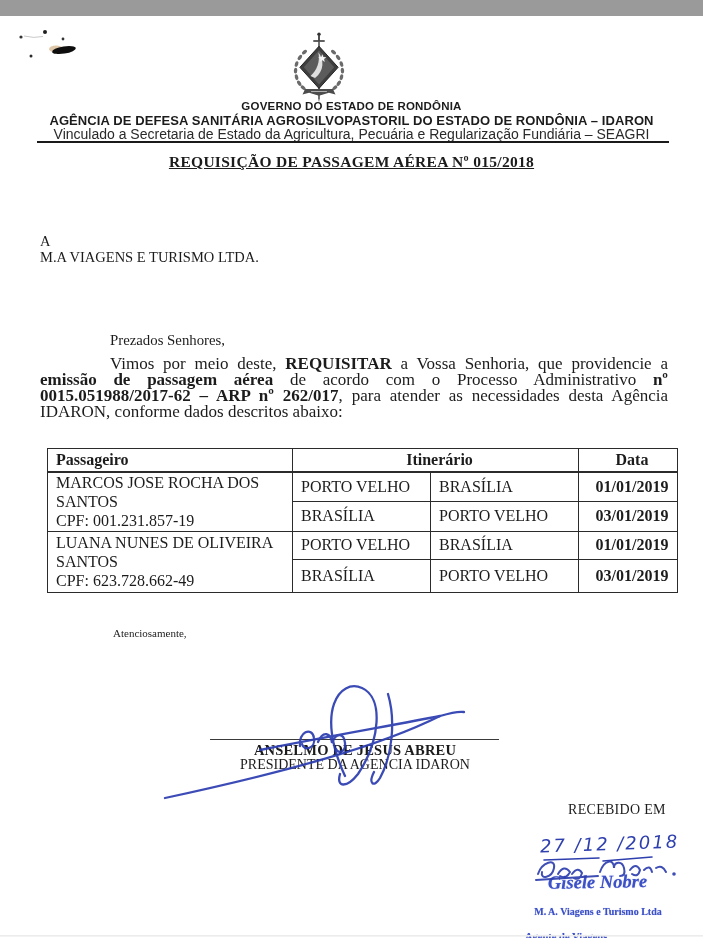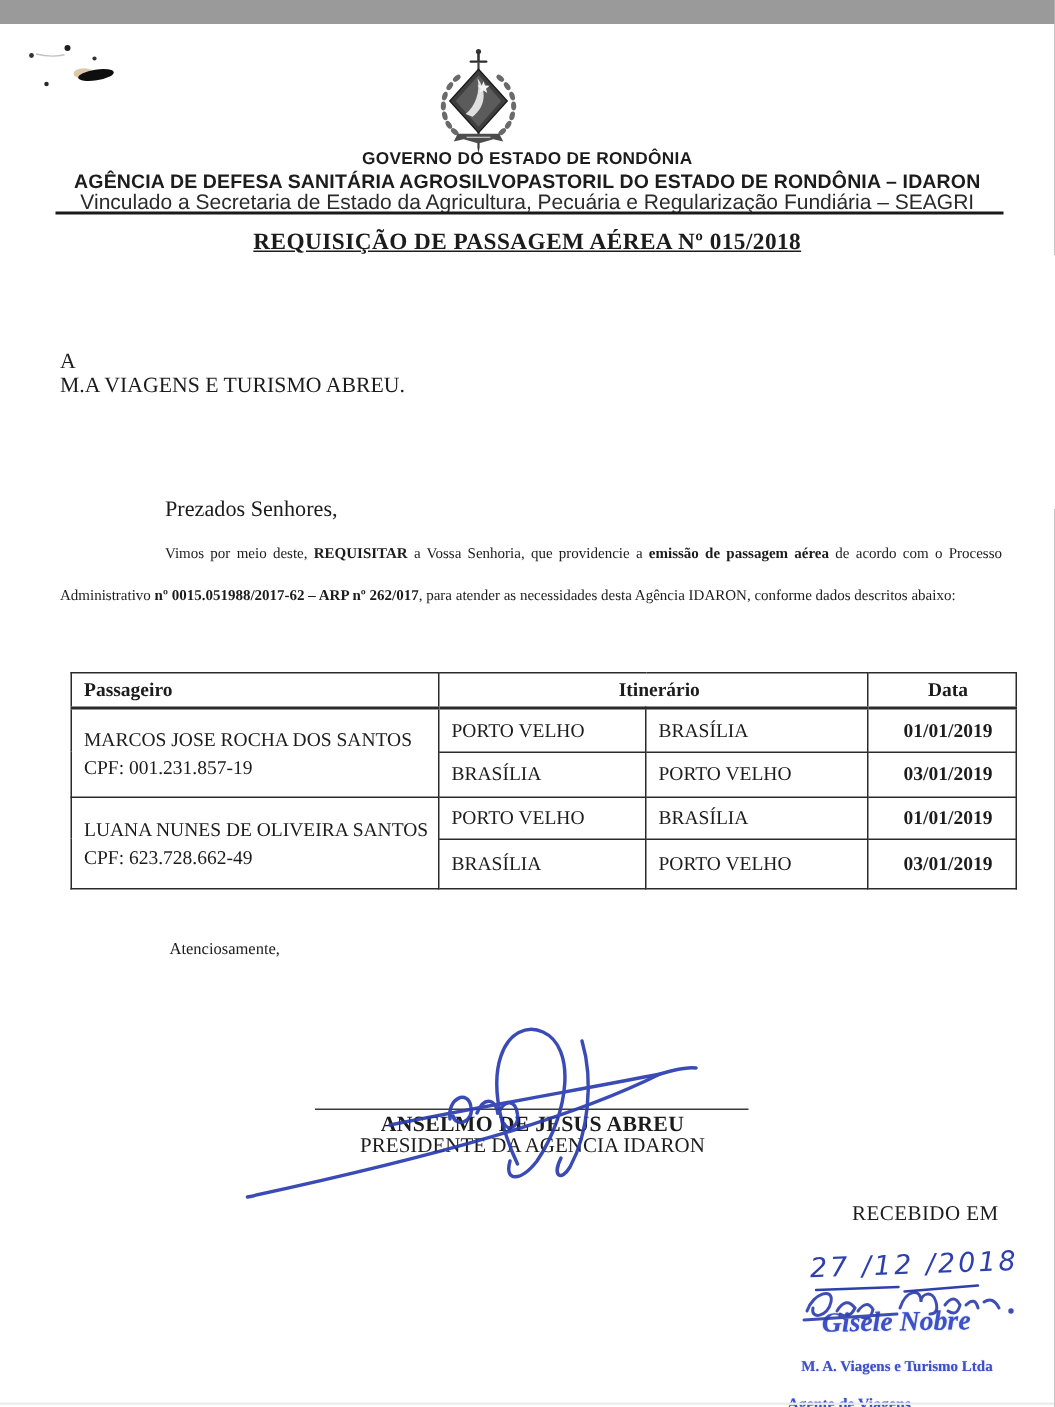--- a/index.html
+++ b/index.html
@@ -20,30 +20,30 @@
   .rule{top:125px;left:37px;width:632px;height:2px;background:#1a1a1a;}
   .title{top:137px;font-size:15.5px;font-weight:bold;}
   .title span{text-decoration:underline;letter-spacing:.3px;}
 
   .dateline{top:191px;right:18px;font-size:15px;}
   .addr{top:218px;left:40px;font-size:14.5px;line-height:15.5px;}
 
   .greeting{top:316px;left:110px;font-size:14.8px;}
   .bodypara{
     top:340px;left:40px;width:628px;
-    font-size:10px;line-height:28px;
+    font-size:17px;line-height:16px;
     text-align:justify;text-indent:70px;
   }
   .bodypara b{font-weight:bold;}
 
   
   table.trips{
     position:absolute;top:432px;left:47px;width:630px;
     border-collapse:collapse;table-layout:fixed;
-    font-size:13px;color:#1c1c1c;
+    font-size:16px;color:#1c1c1c;
   }
   table.trips td{border:1.5px solid #2b2b2b;padding:0 0 0 8px;vertical-align:middle;}
   table.trips tr.hrow td{font-weight:bold;height:22px;border-bottom-width:2px;}
   td.c{text-align:center;padding:0;font-weight:bold;}
   td.passcell{line-height:19px;padding-left:9px;}
   tr.r1{height:29px;} tr.r2{height:30px;} tr.r3{height:28px;} tr.r4{height:33px;}
 
   .closing{top:611px;left:113px;font-size:11px;}
 
   .sigline{top:723px;left:210px;width:289px;height:0;border-top:1.6px solid #3a3a3a;}
@@ -117,21 +117,21 @@
   <div class="abs center sans hdr3">Vinculado a Secretaria de Estado da Agricultura, Pecuária e Regularização Fundiária – SEAGRI</div>
   <div class="abs rule"></div>
 
   <div class="abs center title">
     <span>REQUISIÇÃO DE PASSAGEM AÉREA Nº 015/2018</span>
   </div>
 
 
   <div class="abs addr">
     <div>A</div>
-    <div>M.A VIAGENS E TURISMO ABREU.</div>
+    <div>M.A VIAGENS E TURISMO LTDA.</div>
   </div>
 
   <div class="abs greeting">Prezados Senhores,</div>
 
   <div class="abs bodypara"><span>Vimos por meio deste, </span><b>REQUISITAR</b><span> a Vossa Senhoria, que providencie a </span><b>emissão de passagem aérea</b><span> de acordo com o Processo Administrativo </span><b>nº 0015.051988/2017-62 – ARP nº 262/017</b><span>, para atender as necessidades desta Agência IDARON, conforme dados descritos abaixo:</span></div>
 
   <table class="trips">
     <colgroup>
         <col style="width:245px">
         <col style="width:138px">

